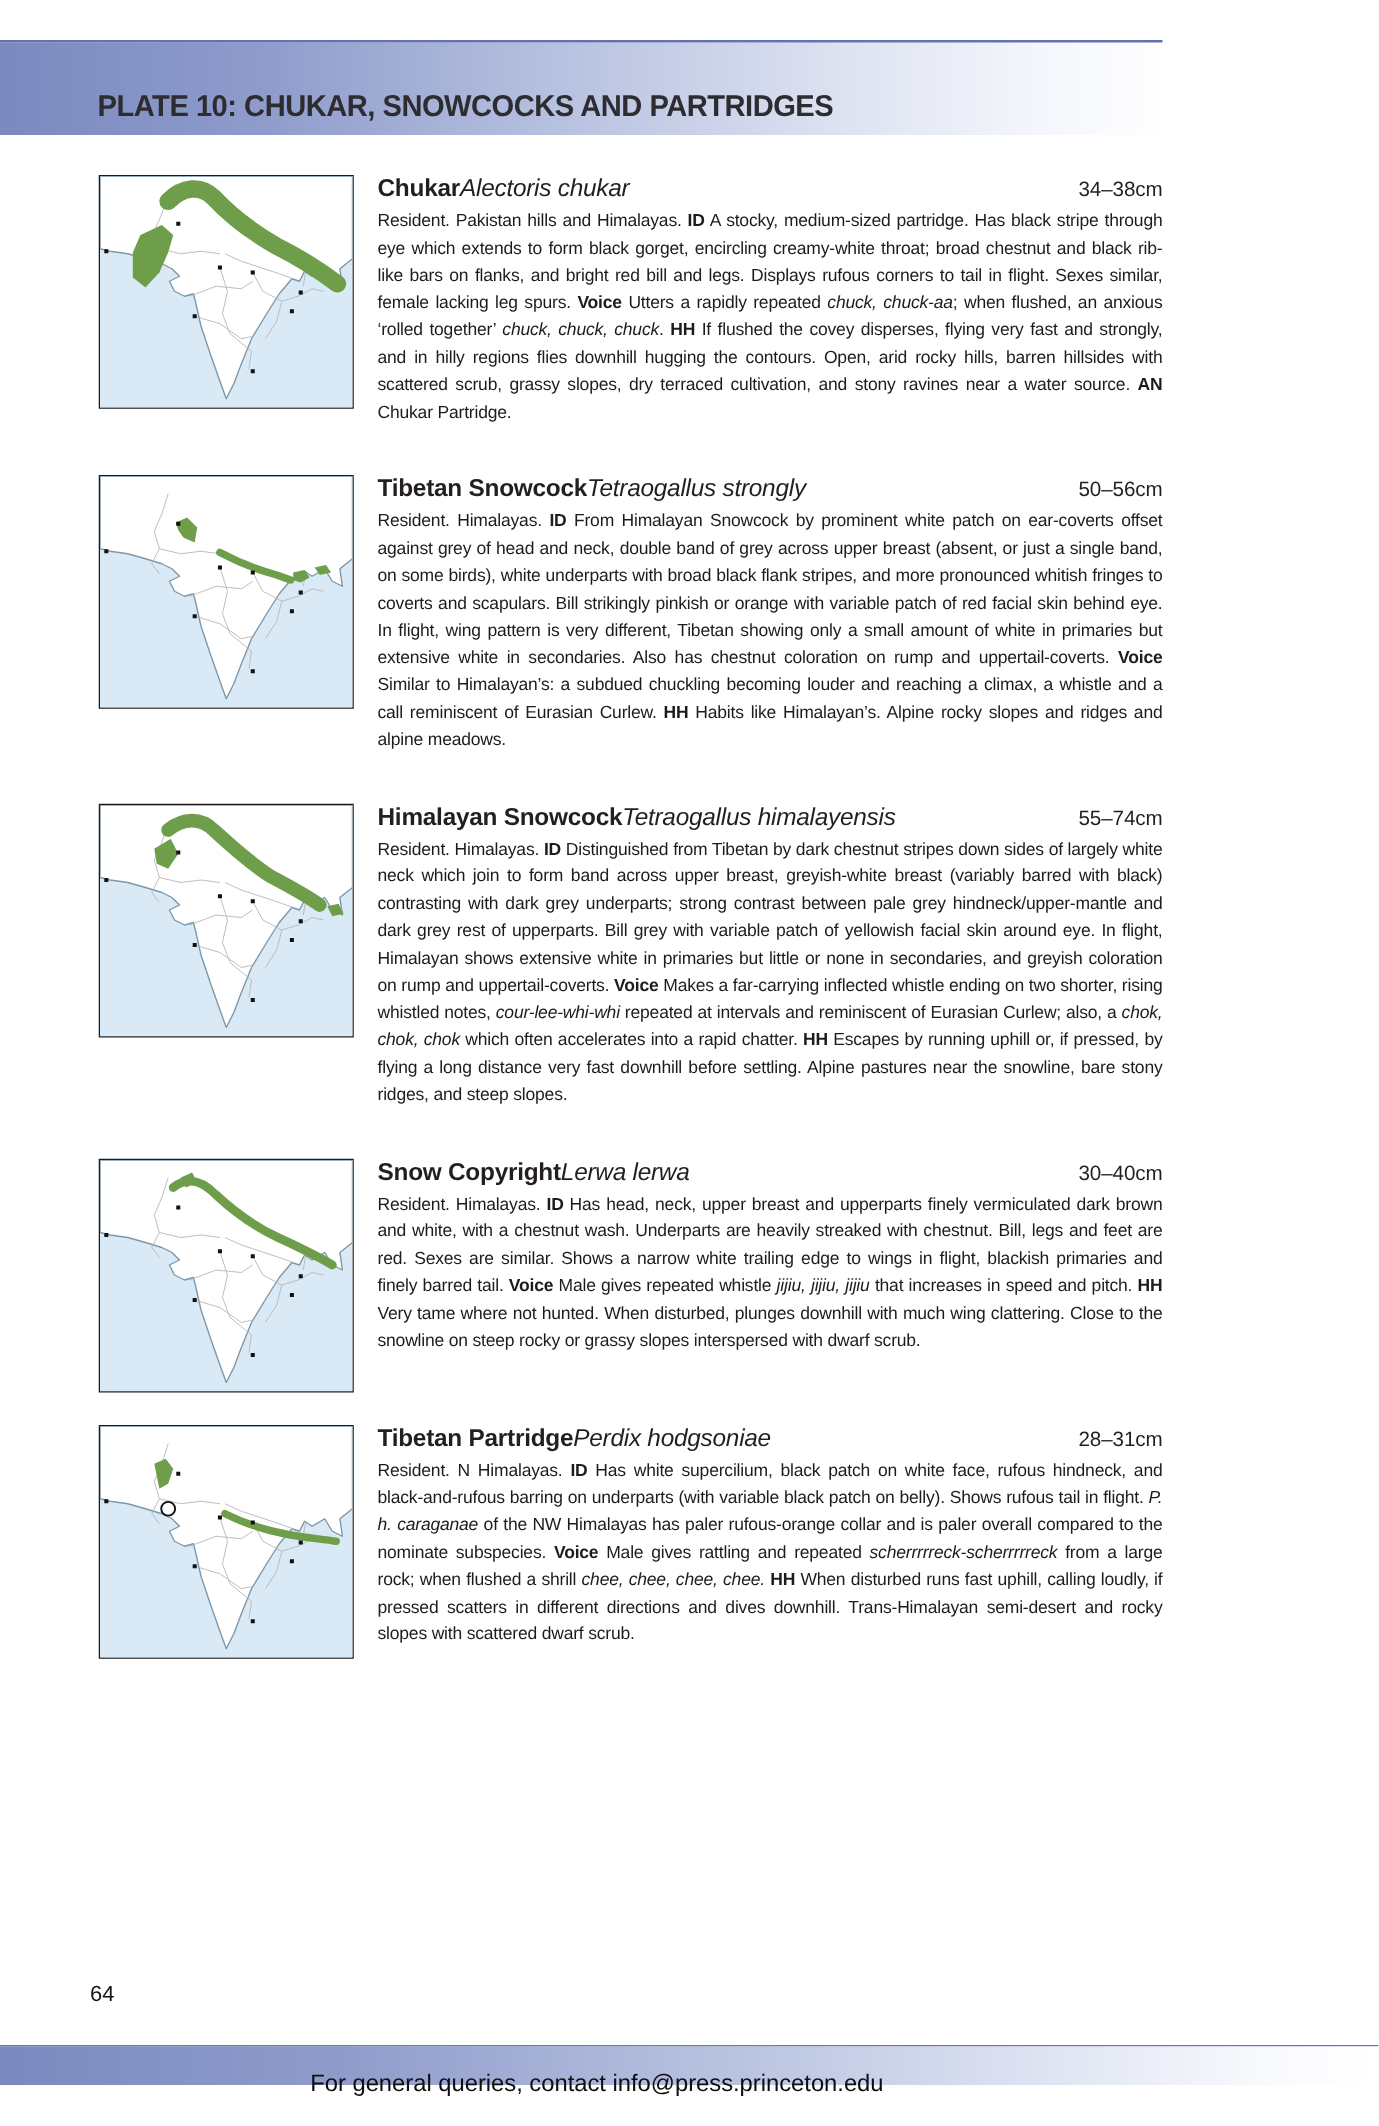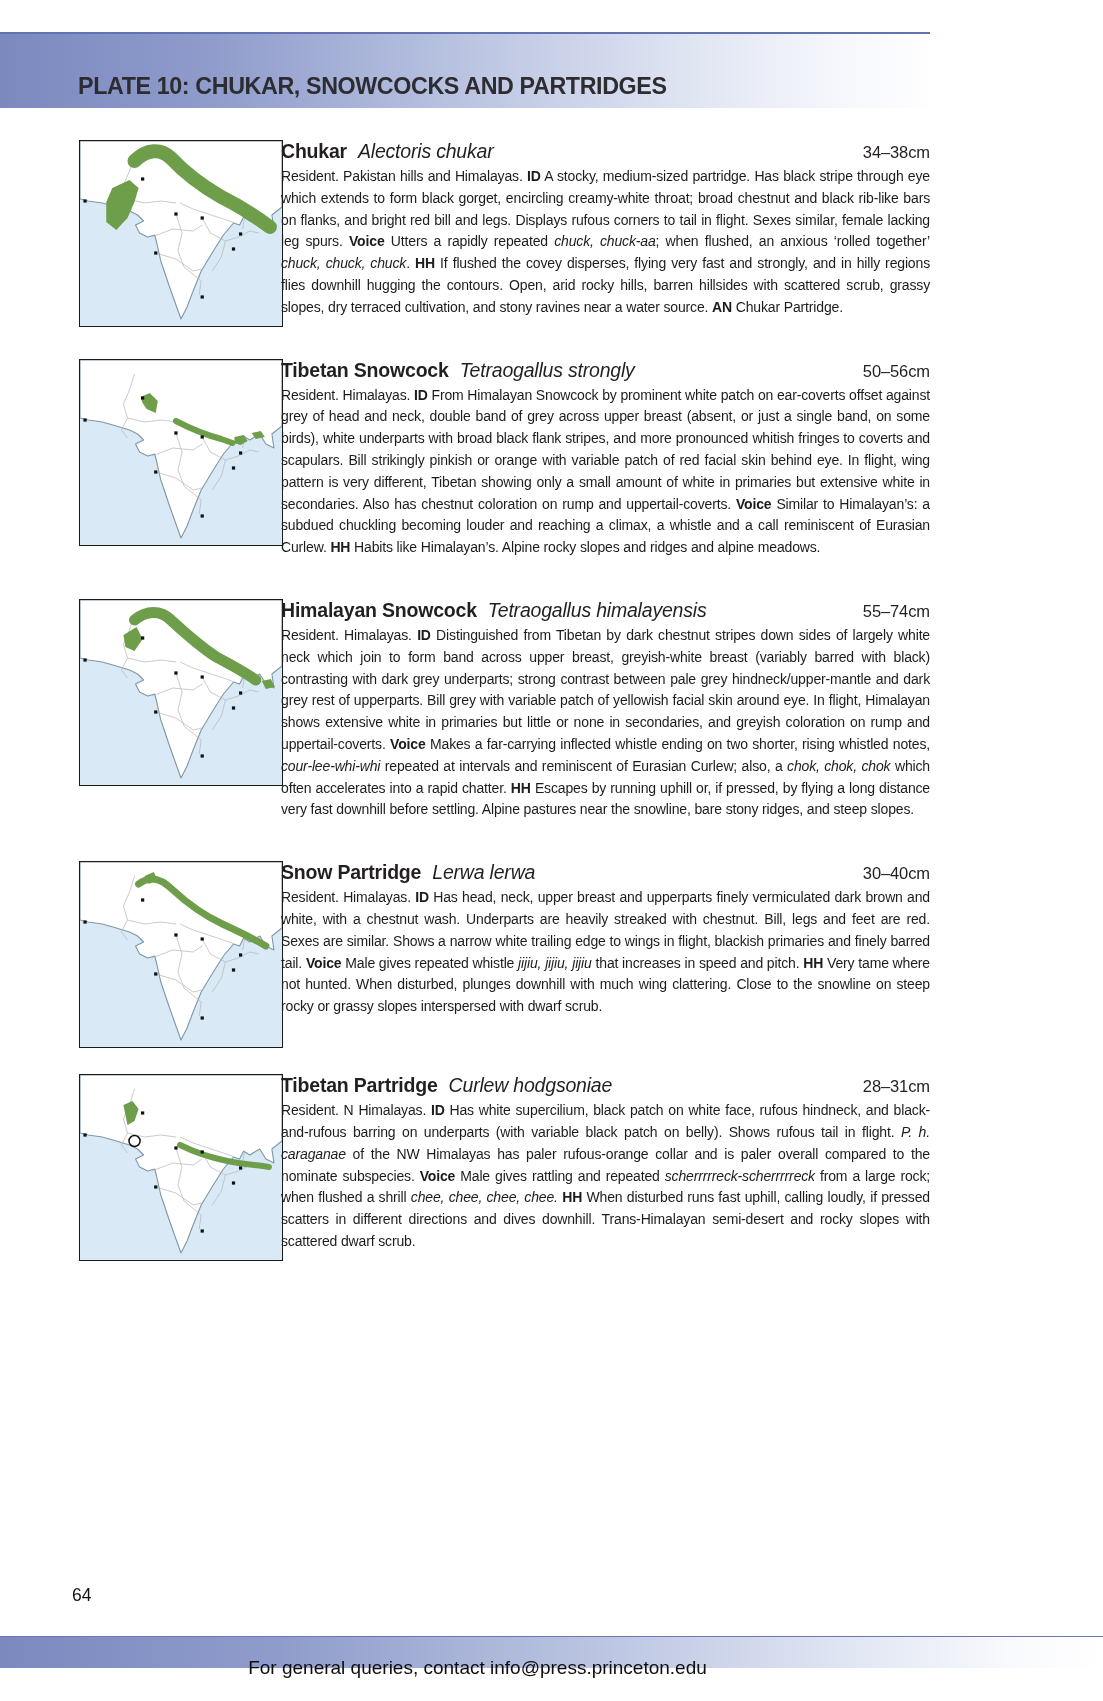--- a/index.html
+++ b/index.html
@@ -20,27 +20,27 @@
     font-size:24px; font-weight:700; letter-spacing:-0.4px; color:#2c2c31;
     transform:scaleX(0.97); transform-origin:left center; white-space:nowrap;
   }
   .copyright {
     position:absolute; left:214px; top:16px; z-index:2;
     font-size:17.5px; line-height:28px; color:#0e0e0e; letter-spacing:-0.1px;
   }
 
   
   .species-list { position:absolute; left:79px; top:140px; width:851px; }
-  .species { display:flex; margin-bottom:26px; align-items:flex-start; }
+  .species { display:flex; gap:21px; margin-bottom:26px; align-items:flex-start; }
   .map-wrap { flex:0 0 202px; width:202px; }
   svg.map { display:block; width:202px; height:185px; border:1.6px solid #1a1a1a; }
   .sp-text { flex:1 1 auto; min-width:0; }
   .sp-head { display:flex; align-items:baseline; }
   .sp-name { font-size:19.5px; font-weight:700; letter-spacing:-0.2px; white-space:nowrap; }
-  .sp-sci  { font-size:19.5px; font-style:italic; margin-left:11px; letter-spacing:-0.2px; white-space:nowrap; }
+  .sp-sci  { font-size:19.5px; font-style:italic; margin-left:0; letter-spacing:-0.2px; white-space:nowrap; }
   .sp-size { margin-left:auto; font-size:16.5px; letter-spacing:-0.1px; }
   .sp-body {
     margin-top:3px; font-size:14px; line-height:21.8px;
     text-align:justify; letter-spacing:-0.15px; color:#1c1c1e;
   }
   .sp-body b { font-weight:700; }
   .sp-body i { font-style:italic; }
 
   
   .bottom-band {
@@ -247,21 +247,21 @@
           <rect x="157.4" y="91.4" width="3.2" height="3.2"></rect>
           <rect x="73.4" y="110.4" width="3.2" height="3.2"></rect>
           <rect x="119.4" y="154.4" width="3.2" height="3.2"></rect>
           <rect x="3.4" y="58.4" width="3.2" height="3.2"></rect>
           <rect x="150.4" y="106.4" width="3.2" height="3.2"></rect>
         </g>
       </svg>
     </div>
     <div class="sp-text">
       <div class="sp-head">
-        <span class="sp-name">Snow Partridge</span>
+        <span class="sp-name">Snow Copyright</span>
         <span class="sp-sci">Lerwa lerwa</span>
         <span class="sp-size">30–40cm</span>
       </div>
       <p class="sp-body"><span>Resident. Himalayas. </span><b>ID</b><span> Has head, neck, upper breast and upperparts finely vermiculated dark brown and white, with a chestnut wash. Underparts are heavily streaked with chestnut. Bill, legs and feet are red. Sexes are similar. Shows a narrow white trailing edge to wings in flight, blackish primaries and finely barred tail. </span><b>Voice</b><span> Male gives repeated whistle </span><i>jijiu, jijiu, jijiu</i><span> that increases in speed and pitch. </span><b>HH</b><span> Very tame where not hunted. When disturbed, plunges downhill with much wing clattering. Close to the snowline on steep rocky or grassy slopes interspersed with dwarf scrub.</span></p>
     </div>
   </section>
 
   <section class="species">
     <div class="map-wrap">
       <svg class="map" viewBox="0 0 200 185" preserveAspectRatio="none">
@@ -298,21 +298,21 @@
           <rect x="73.4" y="110.4" width="3.2" height="3.2"></rect>
           <rect x="119.4" y="154.4" width="3.2" height="3.2"></rect>
           <rect x="3.4" y="58.4" width="3.2" height="3.2"></rect>
           <rect x="150.4" y="106.4" width="3.2" height="3.2"></rect>
         </g>
       </svg>
     </div>
     <div class="sp-text">
       <div class="sp-head">
         <span class="sp-name">Tibetan Partridge</span>
-        <span class="sp-sci">Curlew hodgsoniae</span>
+        <span class="sp-sci">Perdix hodgsoniae</span>
         <span class="sp-size">28–31cm</span>
       </div>
       <p class="sp-body"><span>Resident. N Himalayas. </span><b>ID</b><span> Has white supercilium, black patch on white face, rufous hindneck, and black-and-rufous barring on underparts (with variable black patch on belly). Shows rufous tail in flight. </span><i>P. h. caraganae</i><span> of the NW Himalayas has paler rufous-orange collar and is paler overall compared to the nominate subspecies. </span><b>Voice</b><span> Male gives rattling and repeated </span><i>scherrrrreck-scherrrrreck</i><span> from a large rock; when flushed a shrill </span><i>chee, chee, chee, chee.</i><span> </span><b>HH</b><span> When disturbed runs fast uphill, calling loudly, if pressed scatters in different directions and dives downhill. Trans-Himalayan semi-desert and rocky slopes with scattered dwarf scrub.</span></p>
     </div>
   </section>
 </main>
 
   <div class="bottom-band"></div>
   <div class="page-number">64</div>
   <div class="contact-line">For general queries, contact info@press.princeton.edu</div>

